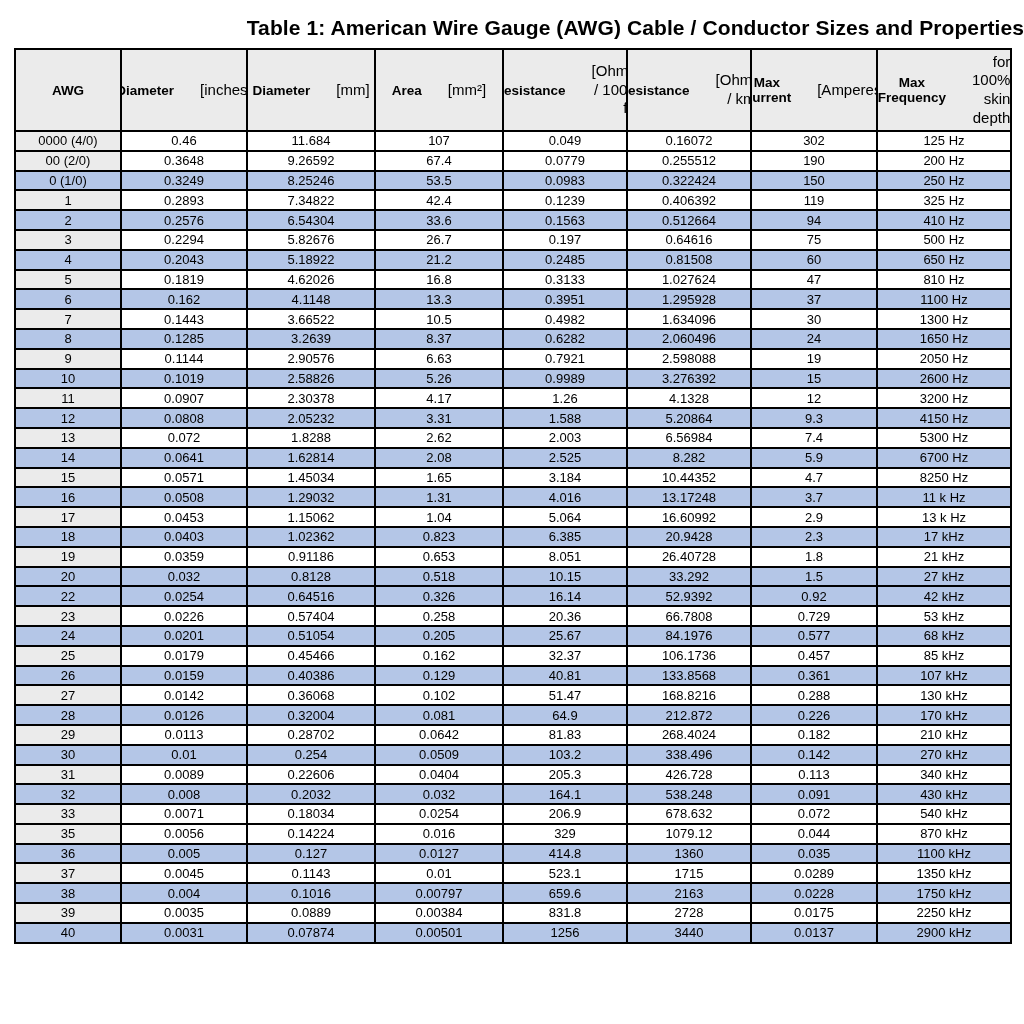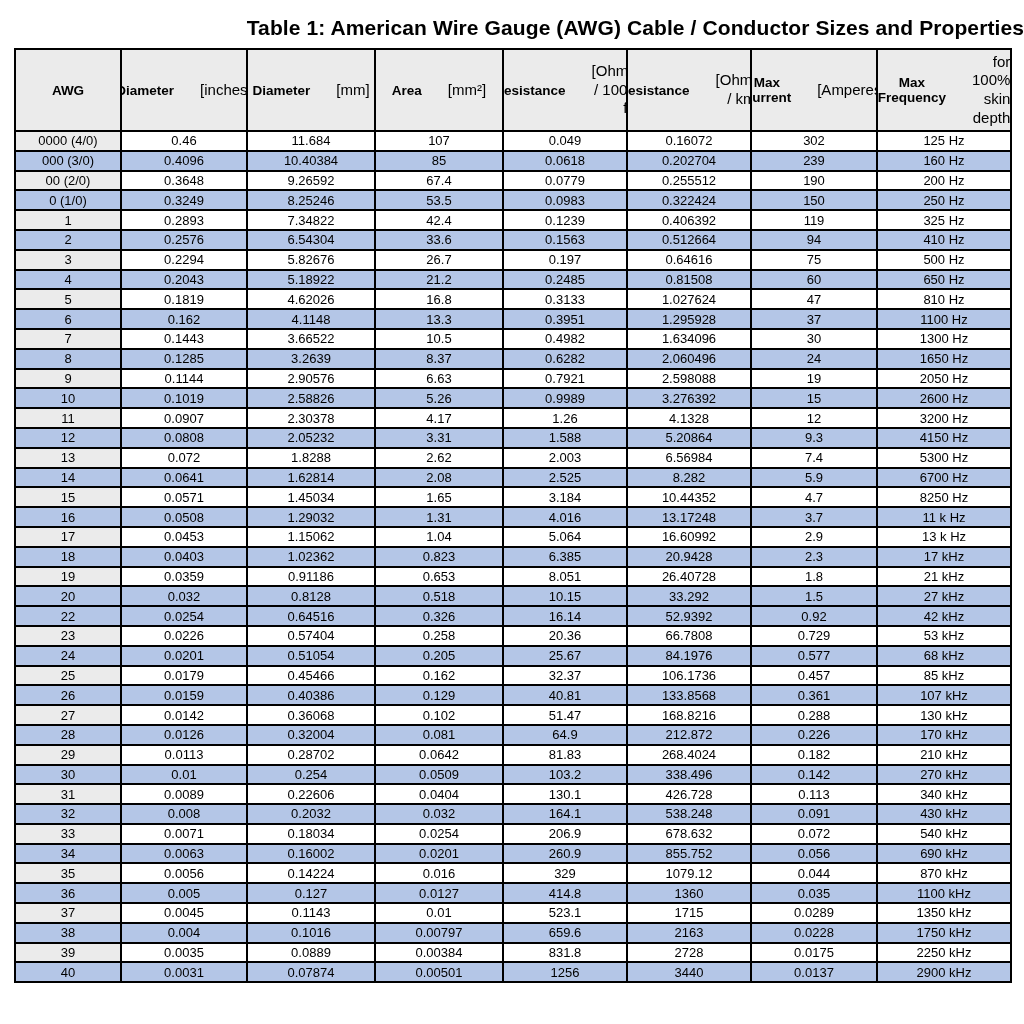--- a/index.html
+++ b/index.html
@@ -147,30 +147,20 @@
         <tr>
           <td class="awg-cell">0000 (4/0)</td>
           <td>0.46</td>
           <td>11.684</td>
           <td>107</td>
           <td>0.049</td>
           <td>0.16072</td>
           <td>302</td>
           <td>125 Hz</td>
         </tr>
-        <tr class="alt">
-          <td class="awg-cell">000 (3/0)</td>
-          <td>0.4096</td>
-          <td>10.40384</td>
-          <td>85</td>
-          <td>0.0618</td>
-          <td>0.202704</td>
-          <td>239</td>
-          <td>160 Hz</td>
-        </tr>
         <tr>
           <td class="awg-cell">00 (2/0)</td>
           <td>0.3648</td>
           <td>9.26592</td>
           <td>67.4</td>
           <td>0.0779</td>
           <td>0.255512</td>
           <td>190</td>
           <td>200 Hz</td>
         </tr>
@@ -472,21 +462,21 @@
           <td>103.2</td>
           <td>338.496</td>
           <td>0.142</td>
           <td>270 kHz</td>
         </tr>
         <tr>
           <td class="awg-cell">31</td>
           <td>0.0089</td>
           <td>0.22606</td>
           <td>0.0404</td>
-          <td>130.1</td>
+          <td>205.3</td>
           <td>426.728</td>
           <td>0.113</td>
           <td>340 kHz</td>
         </tr>
         <tr class="alt">
           <td class="awg-cell">32</td>
           <td>0.008</td>
           <td>0.2032</td>
           <td>0.032</td>
           <td>164.1</td>
@@ -497,30 +487,20 @@
         <tr>
           <td class="awg-cell">33</td>
           <td>0.0071</td>
           <td>0.18034</td>
           <td>0.0254</td>
           <td>206.9</td>
           <td>678.632</td>
           <td>0.072</td>
           <td>540 kHz</td>
         </tr>
-        <tr class="alt">
-          <td class="awg-cell">34</td>
-          <td>0.0063</td>
-          <td>0.16002</td>
-          <td>0.0201</td>
-          <td>260.9</td>
-          <td>855.752</td>
-          <td>0.056</td>
-          <td>690 kHz</td>
-        </tr>
         <tr>
           <td class="awg-cell">35</td>
           <td>0.0056</td>
           <td>0.14224</td>
           <td>0.016</td>
           <td>329</td>
           <td>1079.12</td>
           <td>0.044</td>
           <td>870 kHz</td>
         </tr>

